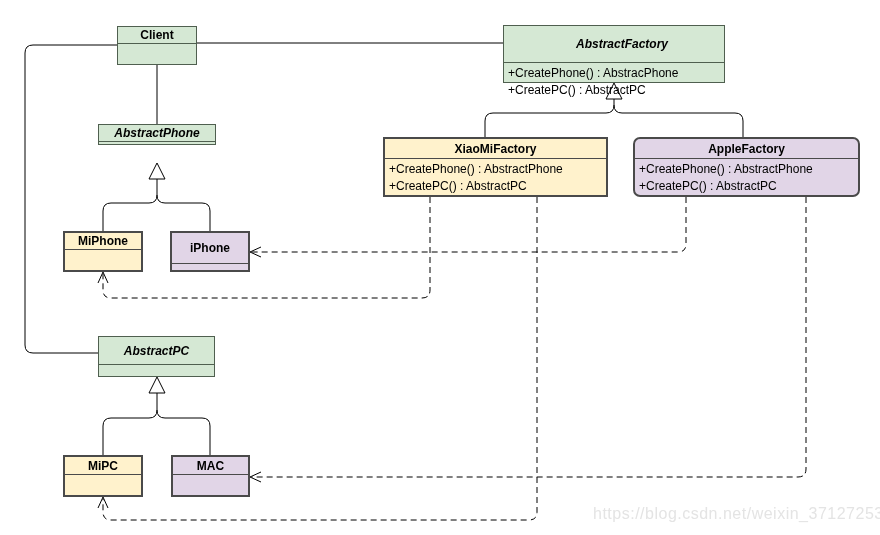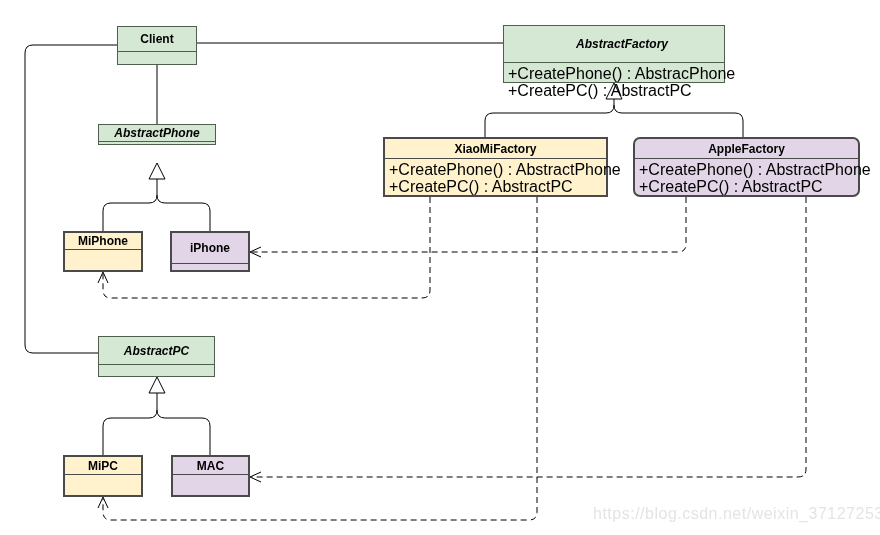--- a/index.html
+++ b/index.html
@@ -14,21 +14,21 @@
   .cbox{position:absolute;display:flex;flex-direction:column;box-sizing:border-box;background:#fff;}
   .cbox.green{background:var(--green);border:1px solid var(--green-border);}
   .cbox.yellow{background:var(--yellow);border:2px solid var(--colored-border);}
   .cbox.purple{background:var(--purple);border:2px solid var(--colored-border);}
   .ctitle{font-size:12px;font-weight:bold;text-align:center;color:#000;
           display:flex;align-items:center;justify-content:center;
           border-bottom:1px solid var(--colored-border);flex:0 0 auto;box-sizing:border-box;}
   .green .ctitle{border-bottom:1px solid var(--green-border);}
   .abstract .ctitle{font-style:italic;}
   .cbody{flex:1 1 auto;padding:2px 4px;}
-  .method{font-size:16px;line-height:17px;color:#000;white-space:nowrap;}
+  .method{font-size:12px;line-height:17px;color:#000;white-space:nowrap;}
   .watermark{position:absolute;left:593px;top:505px;font-size:16px;color:var(--watermark);
              letter-spacing:0.5px;white-space:nowrap;}
 </style>
 </head>
 <body>
 
 <div class="canvas">
 
   <svg class="wires" width="880" height="535" viewBox="0 0 880 535">
 
@@ -75,21 +75,21 @@
       <path d="M261,247 L250,252 L261,257" stroke="#000" fill="none" stroke-width="1"></path>
     </g>
 
     <g>
       <path d="M806,197 L806,469 Q806,477 798,477 L252,477" stroke="#000" fill="none" stroke-width="1" stroke-dasharray="6 4"></path>
       <path d="M261,472 L250,477 L261,482" stroke="#000" fill="none" stroke-width="1"></path>
     </g>
   </svg>
 
   <div class="cbox green" style="left:117px;top:26px;width:80px;height:39px;">
-    <div class="ctitle" style="height:25px;">Client</div>
+    <div class="ctitle" style="height:17px;">Client</div>
     <div class="cbody"></div>
   </div>
 
   <div class="cbox green abstract" style="left:503px;top:25px;width:222px;height:58px;">
     <div class="ctitle" style="height:37px;padding-left:16px;">AbstractFactory</div>
     <div class="cbody">
       <div class="method">+CreatePhone() : AbstracPhone</div>
       <div class="method">+CreatePC() : AbstractPC</div>
     </div>
   </div>

